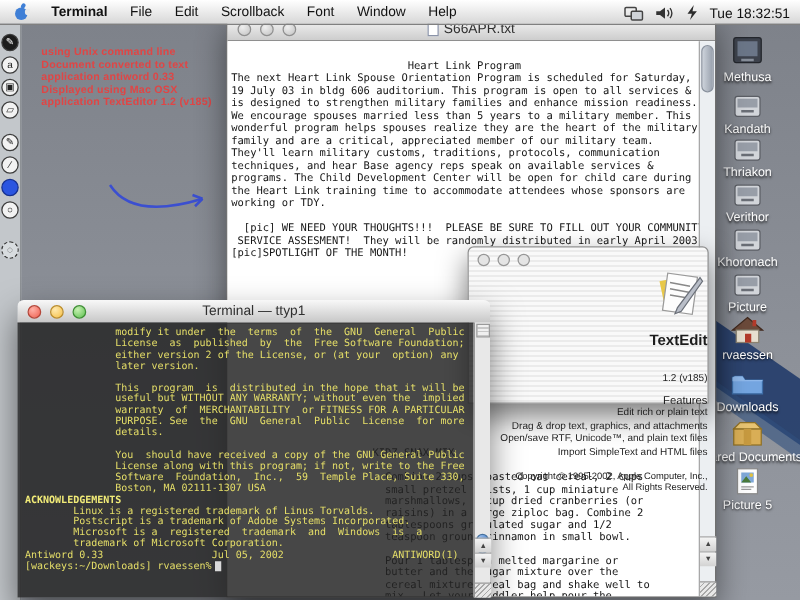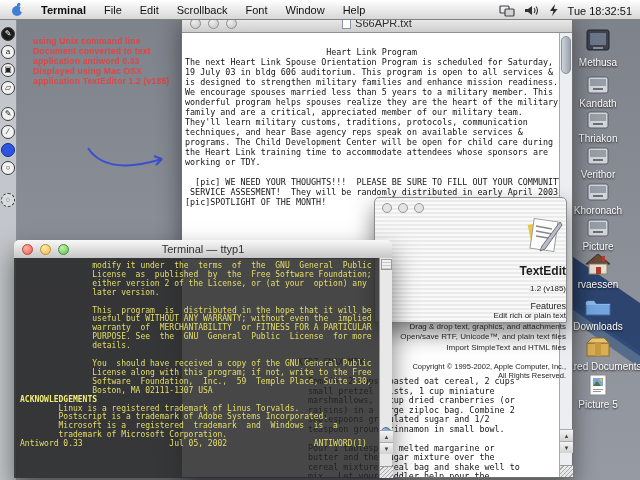--- a/index.html
+++ b/index.html
@@ -73,21 +73,21 @@
 
   
   .win-about{position:absolute;left:374px;top:197px;width:193px;height:126px;z-index:5;
     background:repeating-linear-gradient(#f9f9f9 0 2px,#ebebeb 2px 4px);
     border:1px solid #8d8d8d;border-radius:5px 5px 0 0;box-shadow:0 10px 22px rgba(0,0,0,.5);
     text-align:right;color:#1d1d1d;}
   .ab-lights{position:absolute;left:7px;top:5px;display:flex;gap:6px;}
   .ab-light{width:10px;height:10px;border-radius:50%;border:1px solid #979797;background:#e4e4e4;}
   .ab-icon{margin:16px auto 0;}
   .ab-name{font-size:12px;font-weight:bold;margin-top:2px;}
-  .ab-ver{font-size:8px;margin-top:6px;}
+  .ab-ver{font-size:8px;margin-top:19px;}
   .ab-feat-t{font-size:9px;font-weight:normal;margin-top:8px;}
   .ab-feat{font-size:8px;line-height:10.5px;}
   .ab-copy{font-size:7.5px;line-height:9px;margin-top:9px;}
 
   
   .win-term{position:absolute;left:14px;top:240px;width:378px;height:238px;z-index:6;
     border-radius:5px 5px 0 0;box-shadow:0 12px 26px rgba(0,0,0,.5);}
   .term-content{position:absolute;left:0;top:18px;right:13px;bottom:0;overflow:hidden;
     background:rgba(36,36,36,.84);color:#e6df68;}
   .term-content pre{margin:0;padding:0 0 0 6px;font:8px/8.9px "DejaVu Sans Mono",monospace;}
@@ -345,20 +345,24 @@
                Software  Foundation,  Inc.,  59  Temple Place, Suite 330,
                Boston, MA 02111-1307 USA
 </pre>
       <div class="ack-title">ACKNOWLEDGEMENTS</div>
       <pre>        Linux is a registered trademark of Linus Torvalds.
         Postscript is a trademark of Adobe Systems Incorporated.
         Microsoft is a  registered  trademark  and  Windows  is  a
         trademark of Microsoft Corporation.
 </pre>
       <pre>Antiword 0.33                  Jul 05, 2002                  ANTIWORD(1)</pre>
+      <div class="prompt-line">
+        <span>[wackeys:~/Downloads] rvaessen%</span>
+        <span class="cursor"></span>
+      </div>
     </div>
     <div class="term-scroll">
       <div class="term-widget"></div>
       <div class="term-thumb"></div>
       <div class="sb-arrow" style="bottom:36px">▲</div>
       <div class="sb-arrow" style="bottom:24px">▼</div>
       <div class="growbox"></div>
     </div>
   </div>
 

